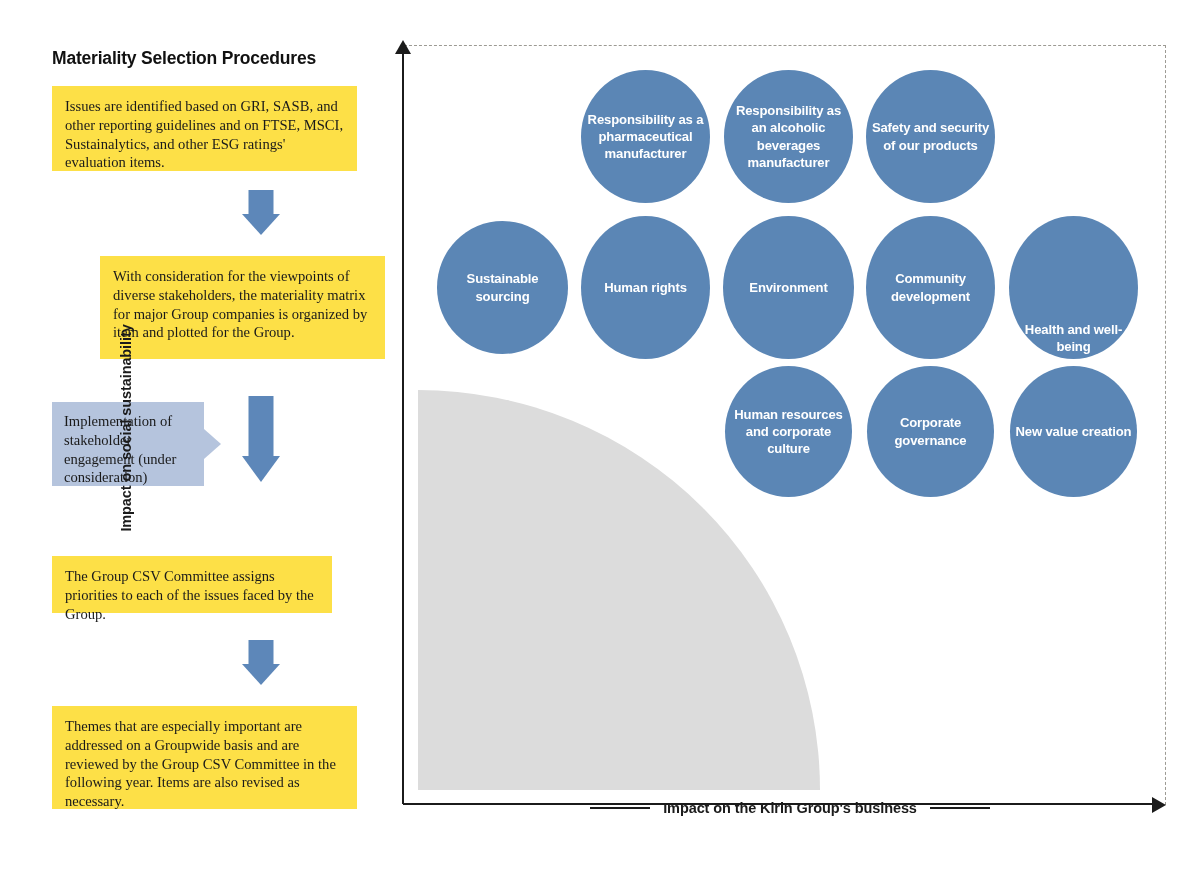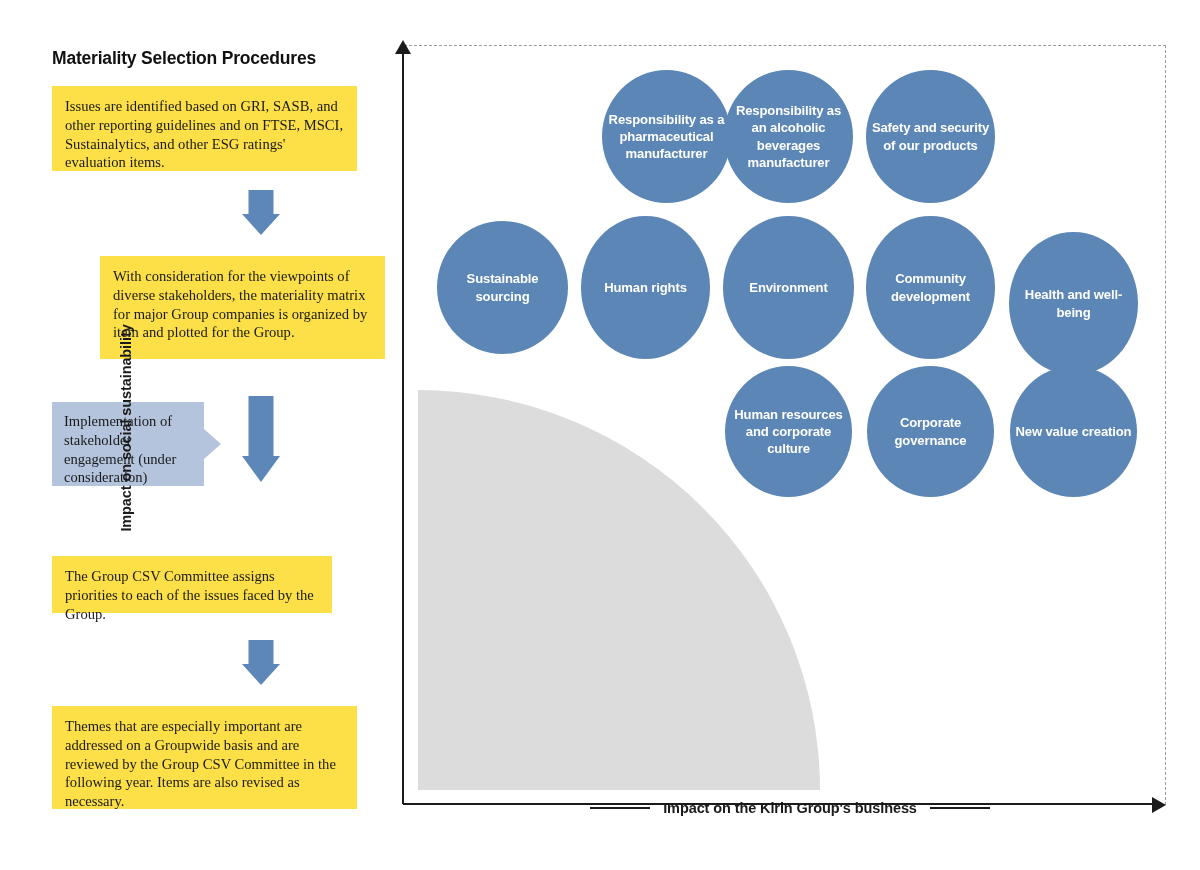--- a/index.html
+++ b/index.html
@@ -233,21 +233,21 @@
     <div id="x-axis-arrow"></div>
 
     <div id="y-axis-label">Impact on social sustainability</div>
 
     <div id="x-axis-label-wrap">
       <span class="dashline"></span>
       <span id="x-axis-label">Impact on the Kirin Group's business</span>
       <span class="dashline"></span>
     </div>
 
-    <div class="bubble" style="left:602px; top:70px; width:129px; height:133px;">
+    <div class="bubble" style="left:581px; top:70px; width:129px; height:133px;">
       <span>Responsibility as a pharmaceutical manufacturer</span>
     </div>
     <div class="bubble" style="left:724px; top:70px; width:129px; height:133px;">
       <span>Responsibility as an alcoholic beverages manufacturer</span>
     </div>
     <div class="bubble" style="left:866px; top:70px; width:129px; height:133px;">
       <span>Safety and security of our products</span>
     </div>
 
     <div class="bubble" style="left:437px; top:221px; width:131px; height:133px;">
@@ -255,21 +255,21 @@
     </div>
     <div class="bubble" style="left:581px; top:216px; width:129px; height:143px;">
       <span>Human rights</span>
     </div>
     <div class="bubble" style="left:723px; top:216px; width:131px; height:143px;">
       <span>Environment</span>
     </div>
     <div class="bubble" style="left:866px; top:216px; width:129px; height:143px;">
       <span>Community development</span>
     </div>
-    <div class="bubble" style="left:1009px; top:232px; width:129px; height:143px;">
+    <div class="bubble" style="left:1009px; top:216px; width:129px; height:143px;align-items:flex-end;">
       <span>Health and well-being</span>
     </div>
 
     <div class="bubble" style="left:725px; top:366px; width:127px; height:131px;">
       <span>Human resources and corporate culture</span>
     </div>
     <div class="bubble" style="left:867px; top:366px; width:127px; height:131px;">
       <span>Corporate governance</span>
     </div>
     <div class="bubble" style="left:1010px; top:366px; width:127px; height:131px;">

